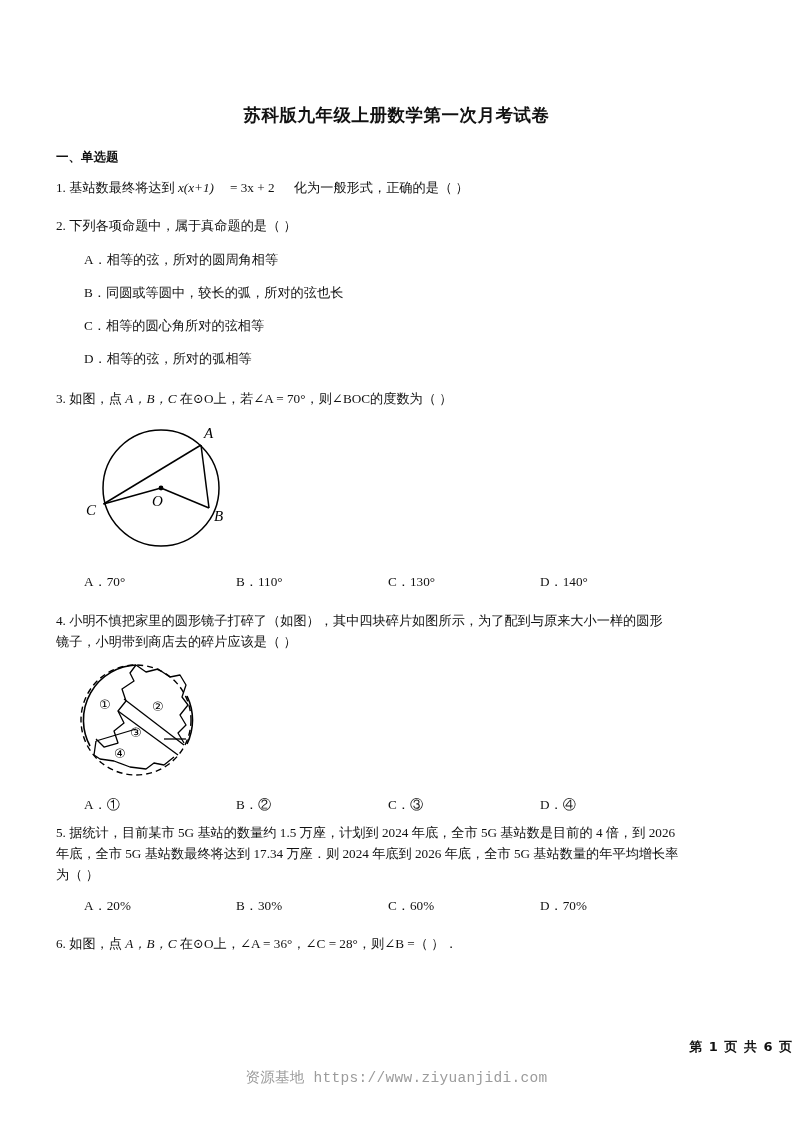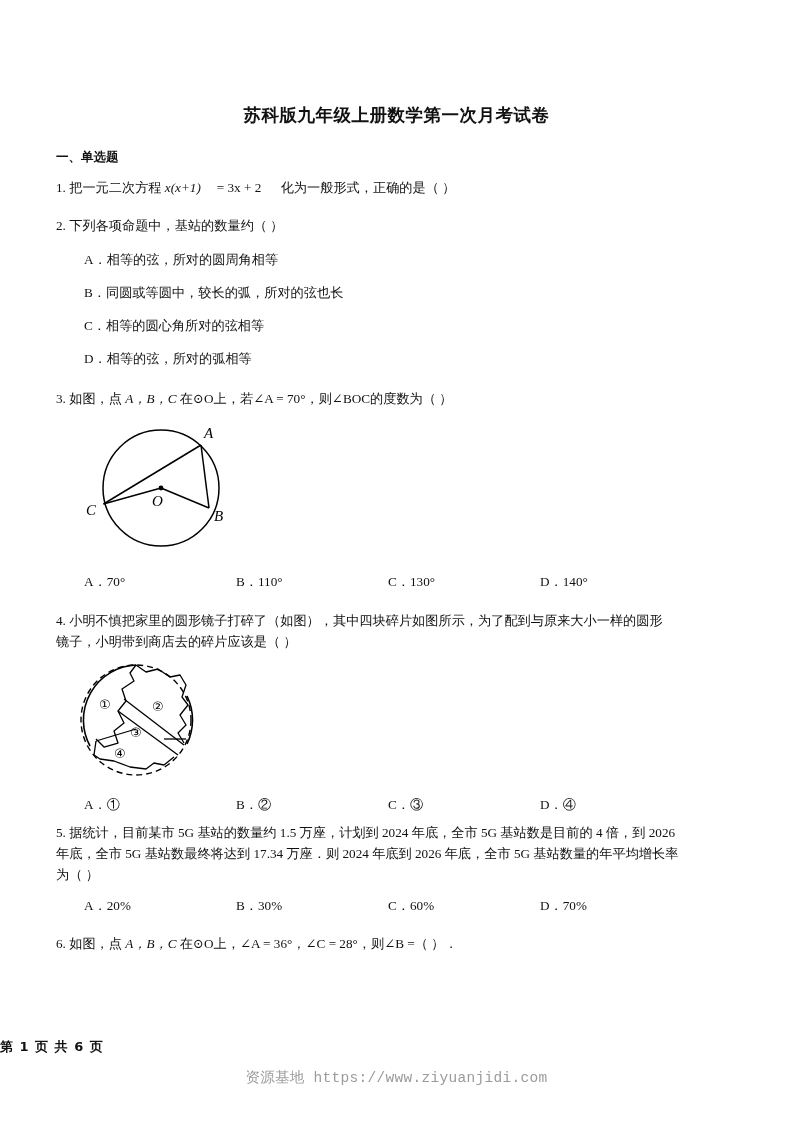--- a/index.html
+++ b/index.html
@@ -93,21 +93,21 @@
 
   
   .fig-mirror { margin: 6px 0 2px 18px; }
 
   
   .footer-page {
     position: absolute;
     left: 0;
     right: 0;
     top: 1038px;
-    text-align: left;
+    text-align: right;
     font-family: "DejaVu Sans", "Liberation Sans", sans-serif;
     font-weight: bold;
     font-size: 13px;
     color: #111;
     letter-spacing: 1px;
   }
   .footer-water {
     position: absolute;
     left: 0;
     right: 0;
@@ -124,30 +124,30 @@
 
 <div class="page">
 
   <h1 class="doc-title">苏科版九年级上册数学第一次月考试卷</h1>
 
   <div class="section-head">一、单选题</div>
 
   <div class="q-block">
     <div class="q-stem">
       <span>1.</span>
-      <span>把一元二次方程</span>
+      <span>基站数最终将达到</span>
       <span class="mi">x</span><span class="mi">(x+1)</span><span class="mn mop">= 3x + 2</span>
       <span>化为一般形式，正确的是（    ）</span>
     </div>
   </div>
 
   <div class="q-block" style="margin-top:17px;">
     <div class="q-stem">
       <span>2.</span>
-      <span>下列各项命题中，基站的数量约（  ）</span>
+      <span>下列各项命题中，属于真命题的是（  ）</span>
     </div>
     <div class="opt-stack">
       <div class="opt-line"><span>A．</span><span>相等的弦，所对的圆周角相等</span></div>
       <div class="opt-line"><span>B．</span><span>同圆或等圆中，较长的弧，所对的弦也长</span></div>
       <div class="opt-line"><span>C．</span><span>相等的圆心角所对的弦相等</span></div>
       <div class="opt-line"><span>D．</span><span>相等的弦，所对的弧相等</span></div>
     </div>
   </div>
 
   <div class="q-block" style="margin-top:19px;">

